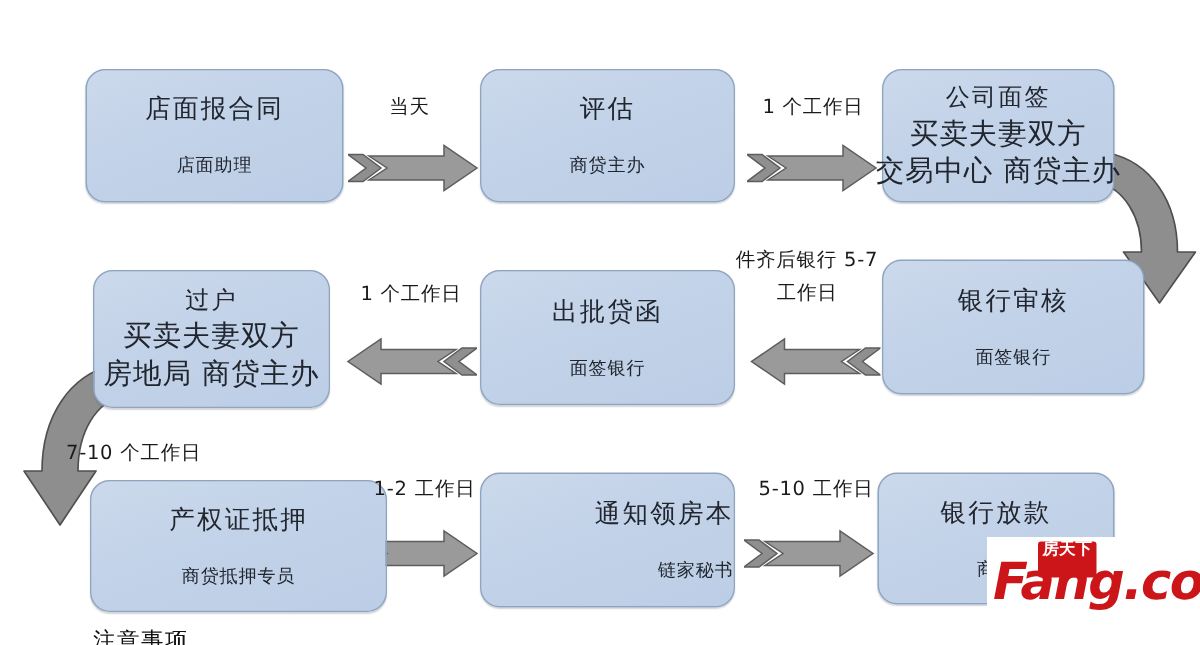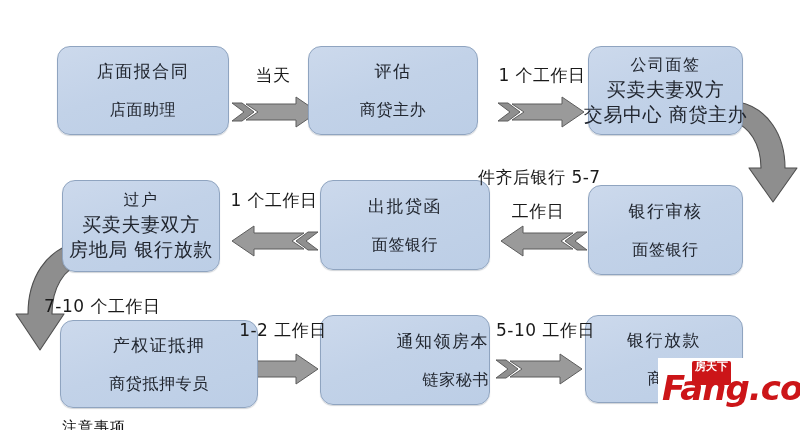--- a/index.html
+++ b/index.html
@@ -17,30 +17,30 @@
     border-radius:13px;
     background:linear-gradient(160deg,#ccd9ec 0%,#c2d2e8 45%,#bccee6 100%);
     display:flex;flex-direction:column;
     align-items:center;justify-content:center;
     color:#20252e;
     text-align:center;
     line-height:1.18;
     box-shadow:0 1px 1px rgba(90,100,115,.28);
   }
   .node .title{font-size:17px;letter-spacing:1.5px;white-space:nowrap;}
-  .node .sub{font-size:16px;letter-spacing:.6px;white-space:nowrap;margin-top:20px;}
+  .node .sub{font-size:12px;letter-spacing:.6px;white-space:nowrap;margin-top:20px;}
   .node .sub2{font-size:12px;letter-spacing:.6px;white-space:nowrap;margin-top:2px;text-align:right;}
   .node.tight .title{margin-bottom:0;}
   .node.three .title{font-size:16px;}
   .node.three .sub,.node.three .sub2{font-size:19px;margin-top:3px;}
 
   
   .elabel{
     position:absolute;
-    font-size:17px;
+    font-size:13px;
     color:#1a1a1a;
     letter-spacing:.5px;
     white-space:nowrap;
     line-height:1.45;
     text-align:center;
   }
 
   
   .arrow{position:absolute;}
 
@@ -119,45 +119,45 @@
   <svg class="arrow" style="left:496px;top:352px;" width="88" height="34" viewBox="0 0 88 34">
     <polygon points="0,8 10,8 22,17 10,26 0,26 12,17" fill="#8f8f8f" stroke="#5d5d5d" stroke-width="1"></polygon>
     <polygon points="14,9 64,9 64,2 86,17 64,32 64,25 14,25 26,17" fill="#9a9a9a" stroke="#5d5d5d" stroke-width="1"></polygon>
   </svg>
 
   <div class="node tight" style="left:57px;top:46px;width:172px;height:89px;">
     <div class="title">店面报合同</div>
     <div class="sub">店面助理</div>
   </div>
 
-  <div class="node tight" style="left:308px;top:46px;width:170px;height:89px;">
+  <div class="node tight" style="left:320px;top:46px;width:170px;height:89px;">
     <div class="title">评估</div>
     <div class="sub">商贷主办</div>
   </div>
 
   <div class="node three" style="left:588px;top:46px;width:155px;height:89px;">
     <div class="title">公司面签</div>
     <div class="sub">买卖夫妻双方</div>
     <div class="sub2">交易中心 商贷主办</div>
   </div>
 
-  <div class="node tight" style="left:588px;top:185px;width:155px;height:90px;">
+  <div class="node tight" style="left:588px;top:173px;width:175px;height:90px;">
     <div class="title">银行审核</div>
     <div class="sub">面签银行</div>
   </div>
 
   <div class="node tight" style="left:320px;top:180px;width:170px;height:90px;">
     <div class="title">出批贷函</div>
     <div class="sub">面签银行</div>
   </div>
 
   <div class="node three" style="left:62px;top:180px;width:158px;height:92px;">
     <div class="title">过户</div>
     <div class="sub">买卖夫妻双方</div>
-    <div class="sub2">房地局 银行放款</div>
+    <div class="sub2">房地局 商贷主办</div>
   </div>
 
   <div class="node tight" style="left:60px;top:320px;width:198px;height:88px;">
     <div class="title">产权证抵押</div>
     <div class="sub">商贷抵押专员</div>
   </div>
 
   <div class="node tight" style="left:320px;top:315px;width:170px;height:90px;align-items:flex-end;">
     <div class="title">通知领房本</div>
     <div class="sub">链家秘书</div>
@@ -166,21 +166,21 @@
   <div class="node tight" style="left:585px;top:315px;width:158px;height:88px;">
     <div class="title">银行放款</div>
     <div class="sub">商贷</div>
   </div>
 
   <div class="elabel" style="left:243px;top:63px;width:60px;">当天</div>
 
   <div class="elabel" style="left:498px;top:63px;width:88px;">1 个工作日</div>
 
   <div class="elabel" style="left:478px;top:165px;width:120px;">件齐后银行 5-7</div>
-  <div class="elabel" style="left:478px;top:200px;width:120px;font-family:Liberation Serif, serif;">工作日</div>
+  <div class="elabel" style="left:478px;top:186px;width:120px;font-family:Liberation Serif, serif;">工作日</div>
 
   <div class="elabel" style="left:229px;top:188px;width:90px;">1 个工作日</div>
 
   <div class="elabel" style="left:44px;top:294px;width:120px;text-align:left;">7-10 个工作日</div>
 
   <div class="elabel" style="left:238px;top:318px;width:90px;">1-2 工作日</div>
 
   <div class="elabel" style="left:496px;top:318px;width:96px;">5-10 工作日</div>
 
   <div id="footnote" style="left:62px;top:418px;">注意事项</div>

